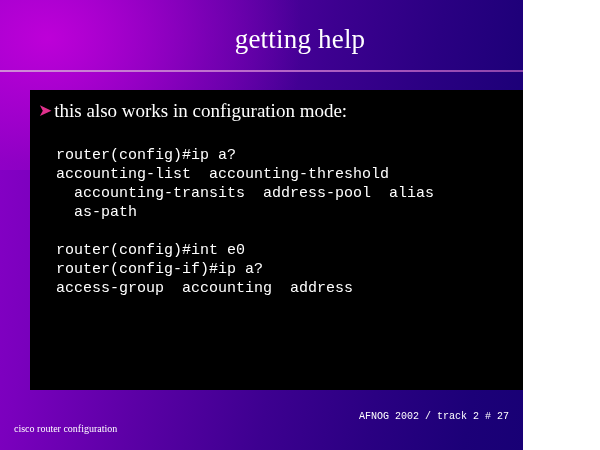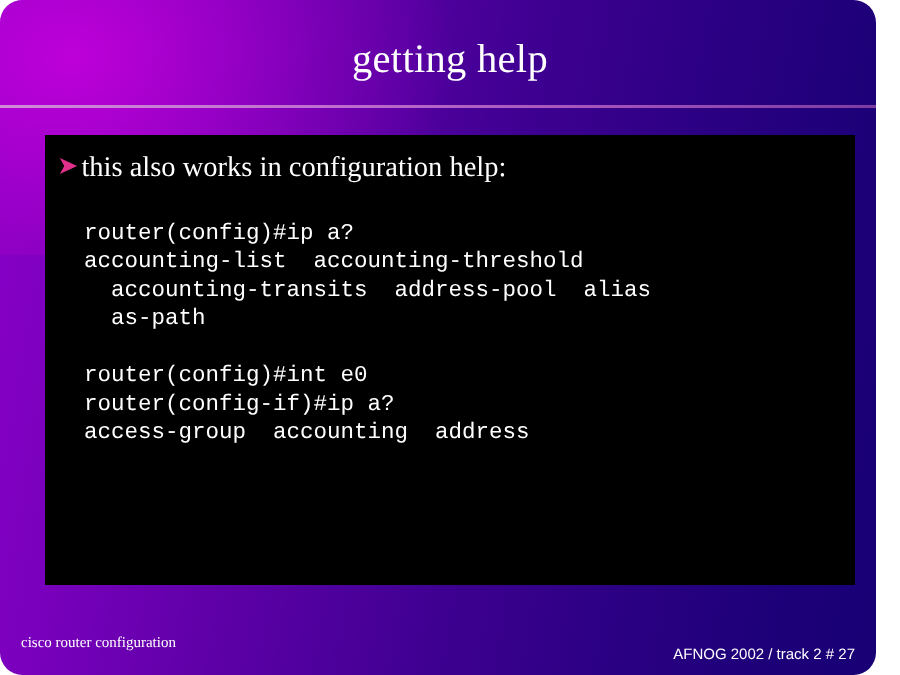--- a/index.html
+++ b/index.html
@@ -7,25 +7,24 @@
     padding: 0;
   }
   body {
     width: 600px;
     height: 450px;
     overflow: hidden;
     font-family: "Liberation Serif", serif;
   }
   .slide {
     position: relative;
-    width: 584px;
+    width: 523px;
     height: 450px;
     background: linear-gradient(100deg, #8a00c8 0%, #7a00bd 14%, #5c00a6 34%, #3d0090 56%, #2a0082 74%, #1c0078 90%, #180075 100%);
     overflow: hidden;
-    border-radius: 15px;
   }
   
   .glow {
     position: absolute;
     left: -120px;
     top: -160px;
     width: 420px;
     height: 330px;
     background: radial-gradient(ellipse at 40% 60%, rgba(200,0,220,0.85) 0%, rgba(160,0,200,0.45) 45%, rgba(120,0,170,0.0) 72%);
     pointer-events: none;
@@ -88,38 +87,38 @@
     left: 14px;
     bottom: 16px;
     color: #ffffff;
     font-size: 10px;
     font-family: "Liberation Serif", serif;
     text-align: center;
   }
   .footer-right {
     position: absolute;
     right: 14px;
-    bottom: 8px;
+    bottom: 28px;
     color: #ffffff;
     font-size: 10px;
-    font-family: Liberation Sans, sans-serif;
+    font-family: Liberation Mono, monospace;
   }
 </style>
 </head>
 <body>
 
 <div class="slide">
   <div class="glow"></div>
 
   <div class="title">getting help</div>
   <div class="title-rule"></div>
 
   <div class="content-box">
     <div class="bullet-line">
-      <span class="bullet-marker">➤</span><span>this also works in configuration help:</span>
+      <span class="bullet-marker">➤</span><span>this also works in configuration mode:</span>
     </div>
     <div class="code">router(config)#ip a?
 accounting-list  accounting-threshold
   accounting-transits  address-pool  alias
   as-path
 
 router(config)#int e0
 router(config-if)#ip a?
 access-group  accounting  address</div>
   </div>

